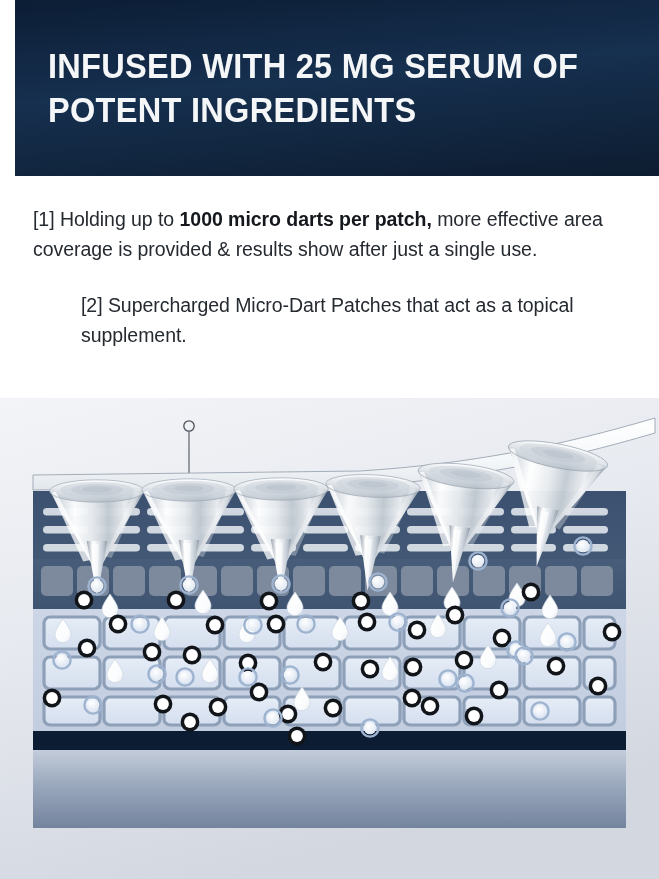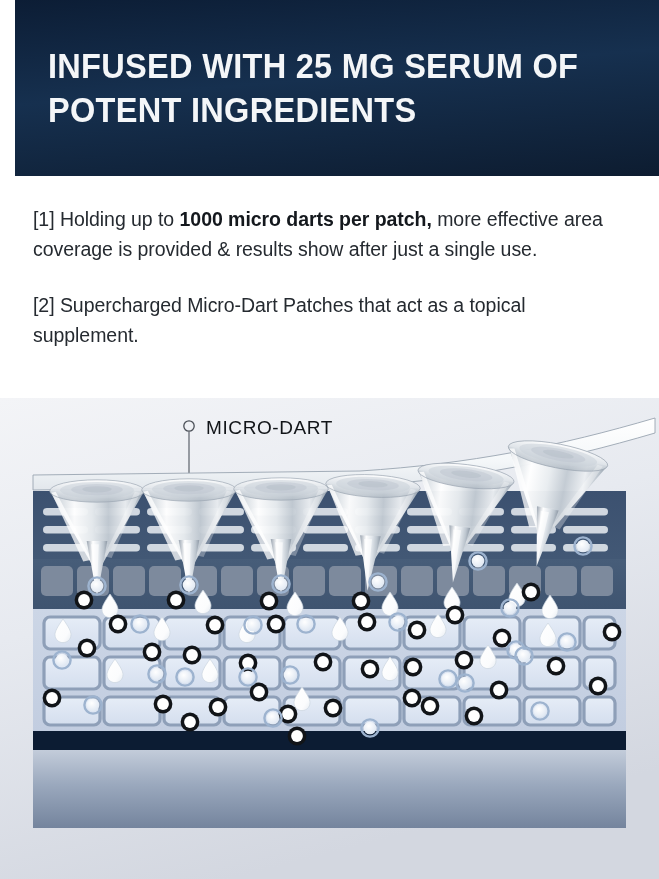--- a/index.html
+++ b/index.html
@@ -56,21 +56,21 @@
     left: 33px;
     top: 204px;
     width: 580px;
   }
   .para {
     color: #252a30;
     font-size: 19.5px;
     line-height: 30px;
     letter-spacing: -0.05px;
   }
-  .para + .para { margin-top: 26px; }
+  .para + .para { margin-top: 26px; margin-left: 48px; }
   .para b { font-weight: bold; color: #14181d; text-align: right; }
 
   
   .illustration {
     position: absolute;
     left: 0;
     top: 398px;
     width: 659px;
     height: 481px;
     background: #d3d7e0;
@@ -600,15 +600,14 @@
             <use href="#absorbed"></use>
           </g>
         <g transform="translate(540,313)">
             <use href="#absorbed"></use>
           </g>
       </g>
     </svg>
 
   </div>
 
-  <div class="callout-label">MICRO-DART</div>
 
 </div>
 
 </body></html>

